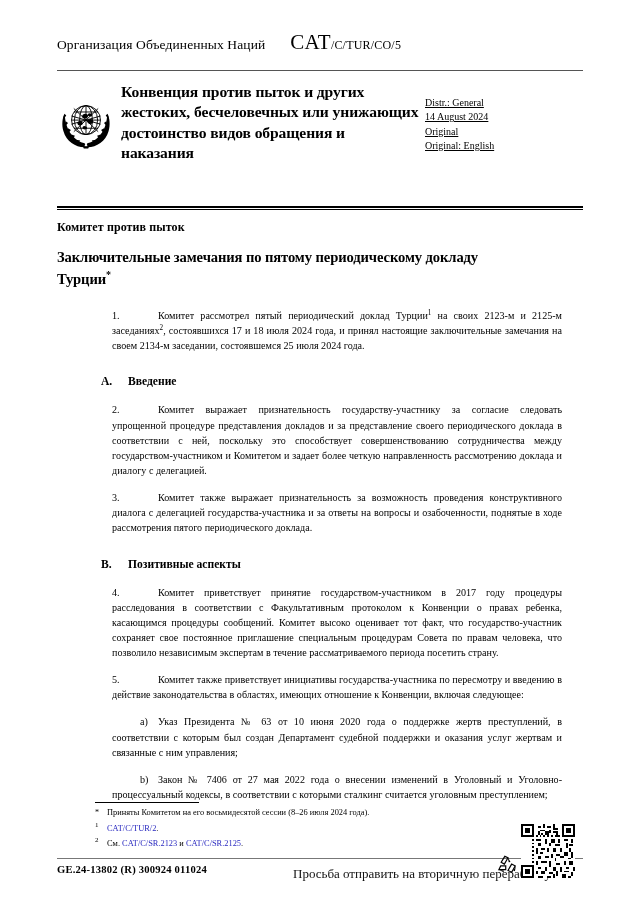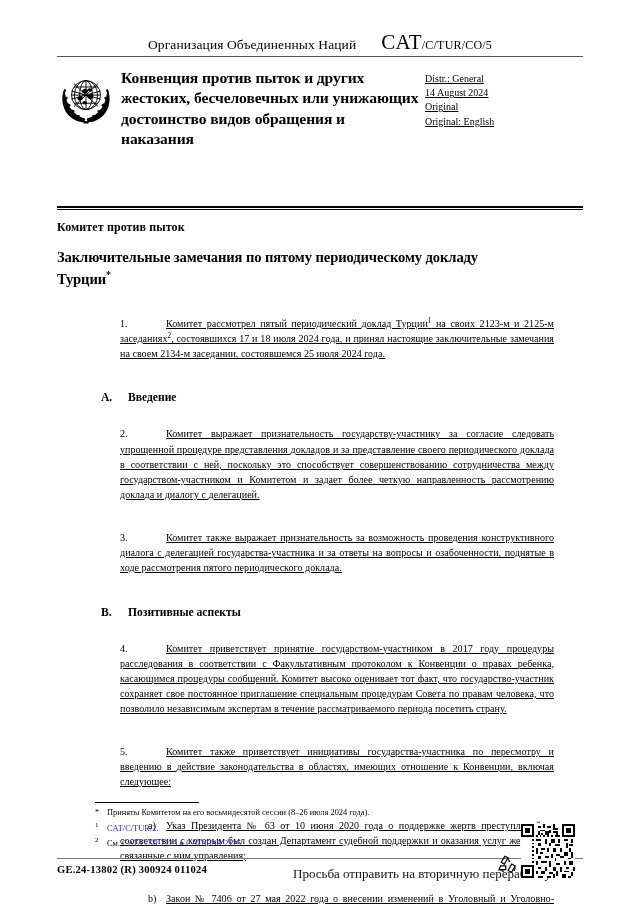--- a/index.html
+++ b/index.html
@@ -26,22 +26,22 @@
   
   .masthead {
     position: absolute;
     left: 57px;
     top: 32px;
     width: 526px;
   }
   .masthead-top {
     display: flex;
     align-items: flex-end;
-    justify-content: center;
-    padding-bottom: 2px;
+    justify-content: flex-start;
+    padding-bottom: 16px;
   }
   .org-name {
     font-size: 13.5px;
     letter-spacing: 0.1px;
     line-height: 1.1;
     white-space: nowrap;
   }
   .symbol {
     white-space: nowrap;
     line-height: 1;
@@ -57,21 +57,21 @@
   }
   .rule-thin {
     border-top: 1px solid #555;
     height: 0;
     margin-top: 1px;
   }
 
   
   .title-block {
     display: flex;
-    align-items: flex-start;
+    align-items: center;
     margin-top: 10px;
   }
   .emblem {
     width: 58px;
     min-width: 58px;
     margin-top: 2px;
     margin-right: 6px;
   }
   .emblem svg { display: block; }
   .conv-title {
@@ -138,25 +138,24 @@
     font-size: 10px;
     vertical-align: super;
     font-weight: bold;
   }
   .para-wrap {
     margin-left: 55px;
     width: 450px;
     position: relative;
   }
   .para-wrap p {
-    margin: 8px;
+    margin: 0;
     font-size: 10.1px;
     line-height: 1.50;
     text-align: justify;
-    text-decoration: underline;
   }
   .para-num {
     display: inline-block;
     width: 46px;
     text-align: left;
   }
   .sub-num {
     display: inline-block;
     width: 46px;
     text-align: left;

